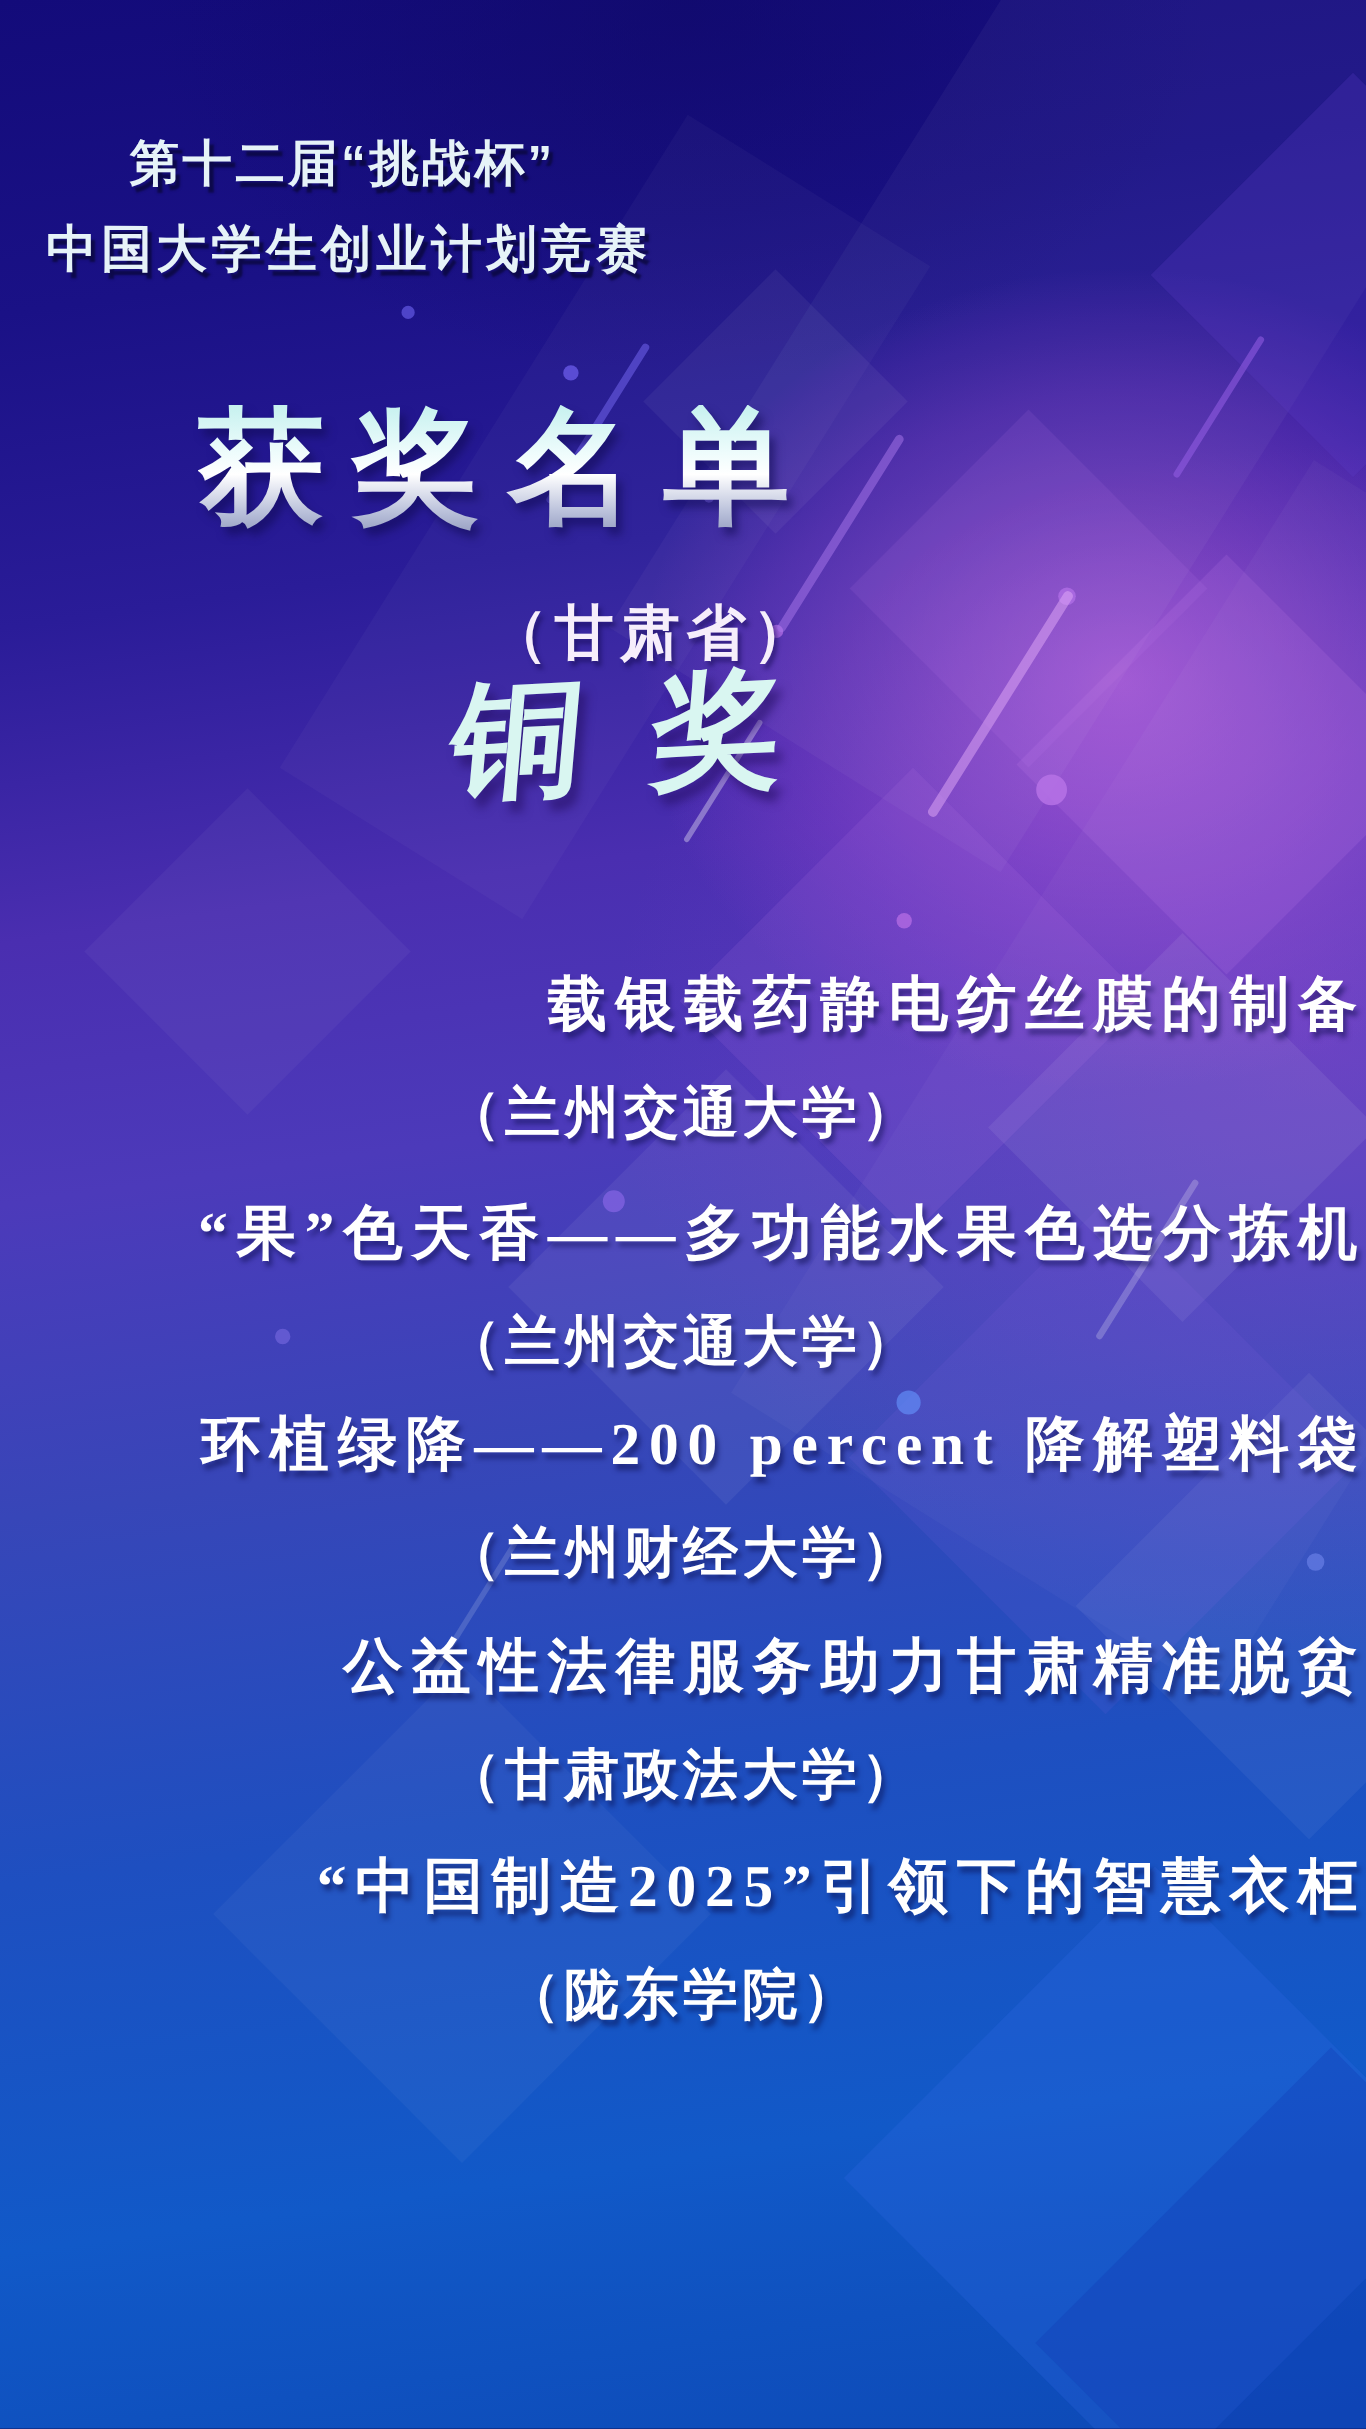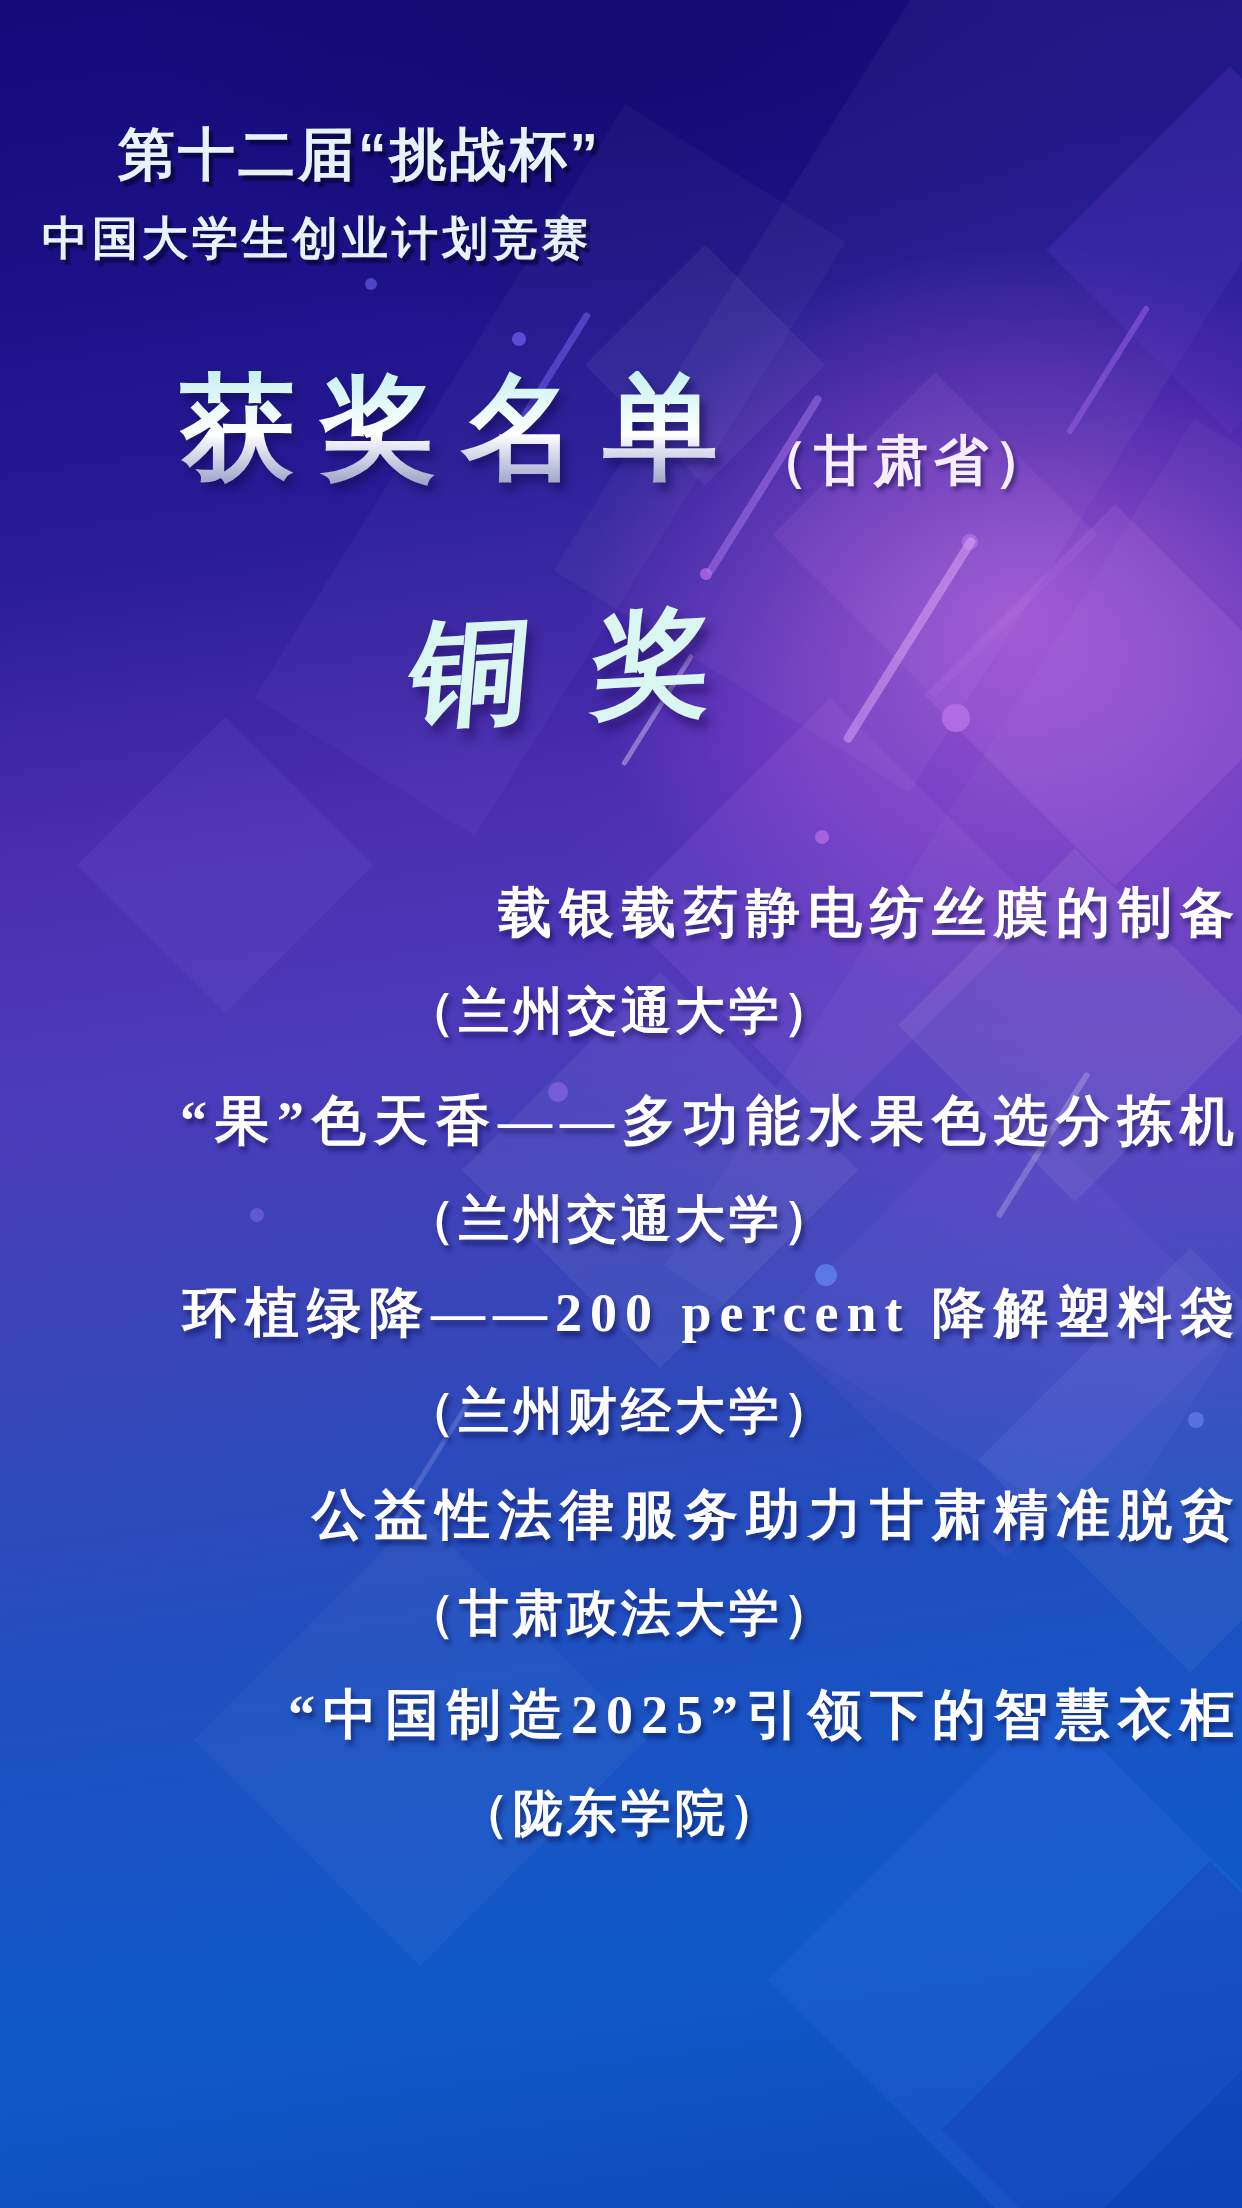--- a/index.html
+++ b/index.html
@@ -17,23 +17,23 @@
   
   .bg{position:absolute;inset:0;overflow:hidden;}
   .band{position:absolute;transform:rotate(32deg);}
   .diamond{position:absolute;transform:rotate(45deg);}
   .dot{position:absolute;border-radius:50%;}
   .streak{position:absolute;border-radius:4px;transform:rotate(32deg);}
   
   .header{position:absolute;left:42px;top:126px;color:#e6f3f8;
     font-family:"Liberation Sans",sans-serif;font-weight:700;
     text-shadow:4px 5px 2px rgba(10,8,64,0.85);}
-  .hline1{font-size:57px;line-height:1;letter-spacing:3px;margin-left:76px;}
+  .hline1{font-size:45px;line-height:1;letter-spacing:3px;margin-left:76px;}
   .hline2{font-size:46px;line-height:1;letter-spacing:4px;margin-top:32px;}
-  .titlerow{position:absolute;left:180px;top:368px;display:flex;align-items:center;white-space:nowrap;}
+  .titlerow{position:absolute;left:180px;top:368px;display:flex;align-items:flex-end;white-space:nowrap;flex-direction:column;}
   .main-title{
     font-weight:700;font-size:115px;line-height:1;letter-spacing:26px;
     font-family:"Liberation Serif",serif;
     background:linear-gradient(180deg,#c6f1ef 0%,#eefcfc 38%,#ffffff 55%,#b9c0da 85%,#9aa2c4 100%);
     -webkit-background-clip:text;background-clip:text;color:transparent;
     filter:drop-shadow(5px 7px 4px rgba(15,10,80,0.55));
   }
   .region{font-weight:700;font-size:54px;line-height:1;letter-spacing:6px;color:#f6eefb;
     margin-left:10px;margin-top:66px;text-shadow:3px 4px 4px rgba(20,10,80,0.5);}
   .award{position:absolute;left:412px;top:598px;

